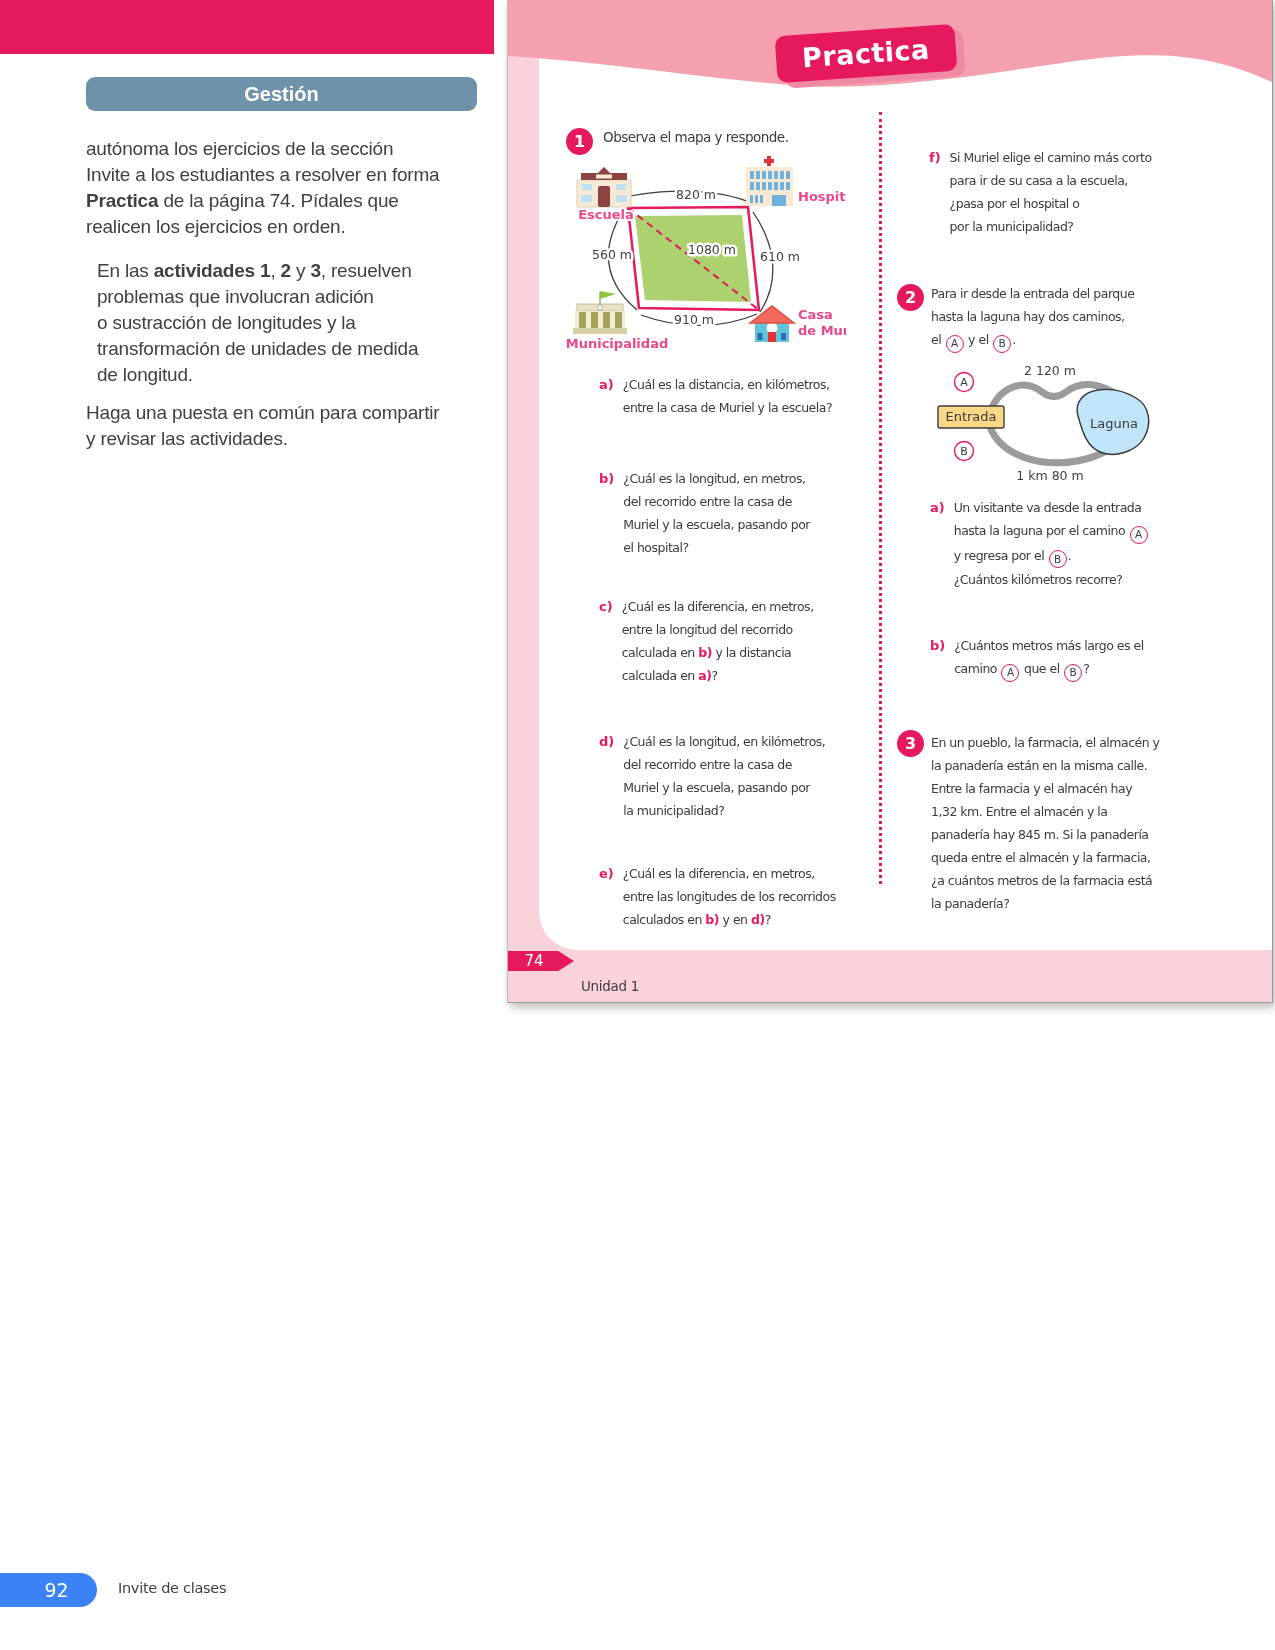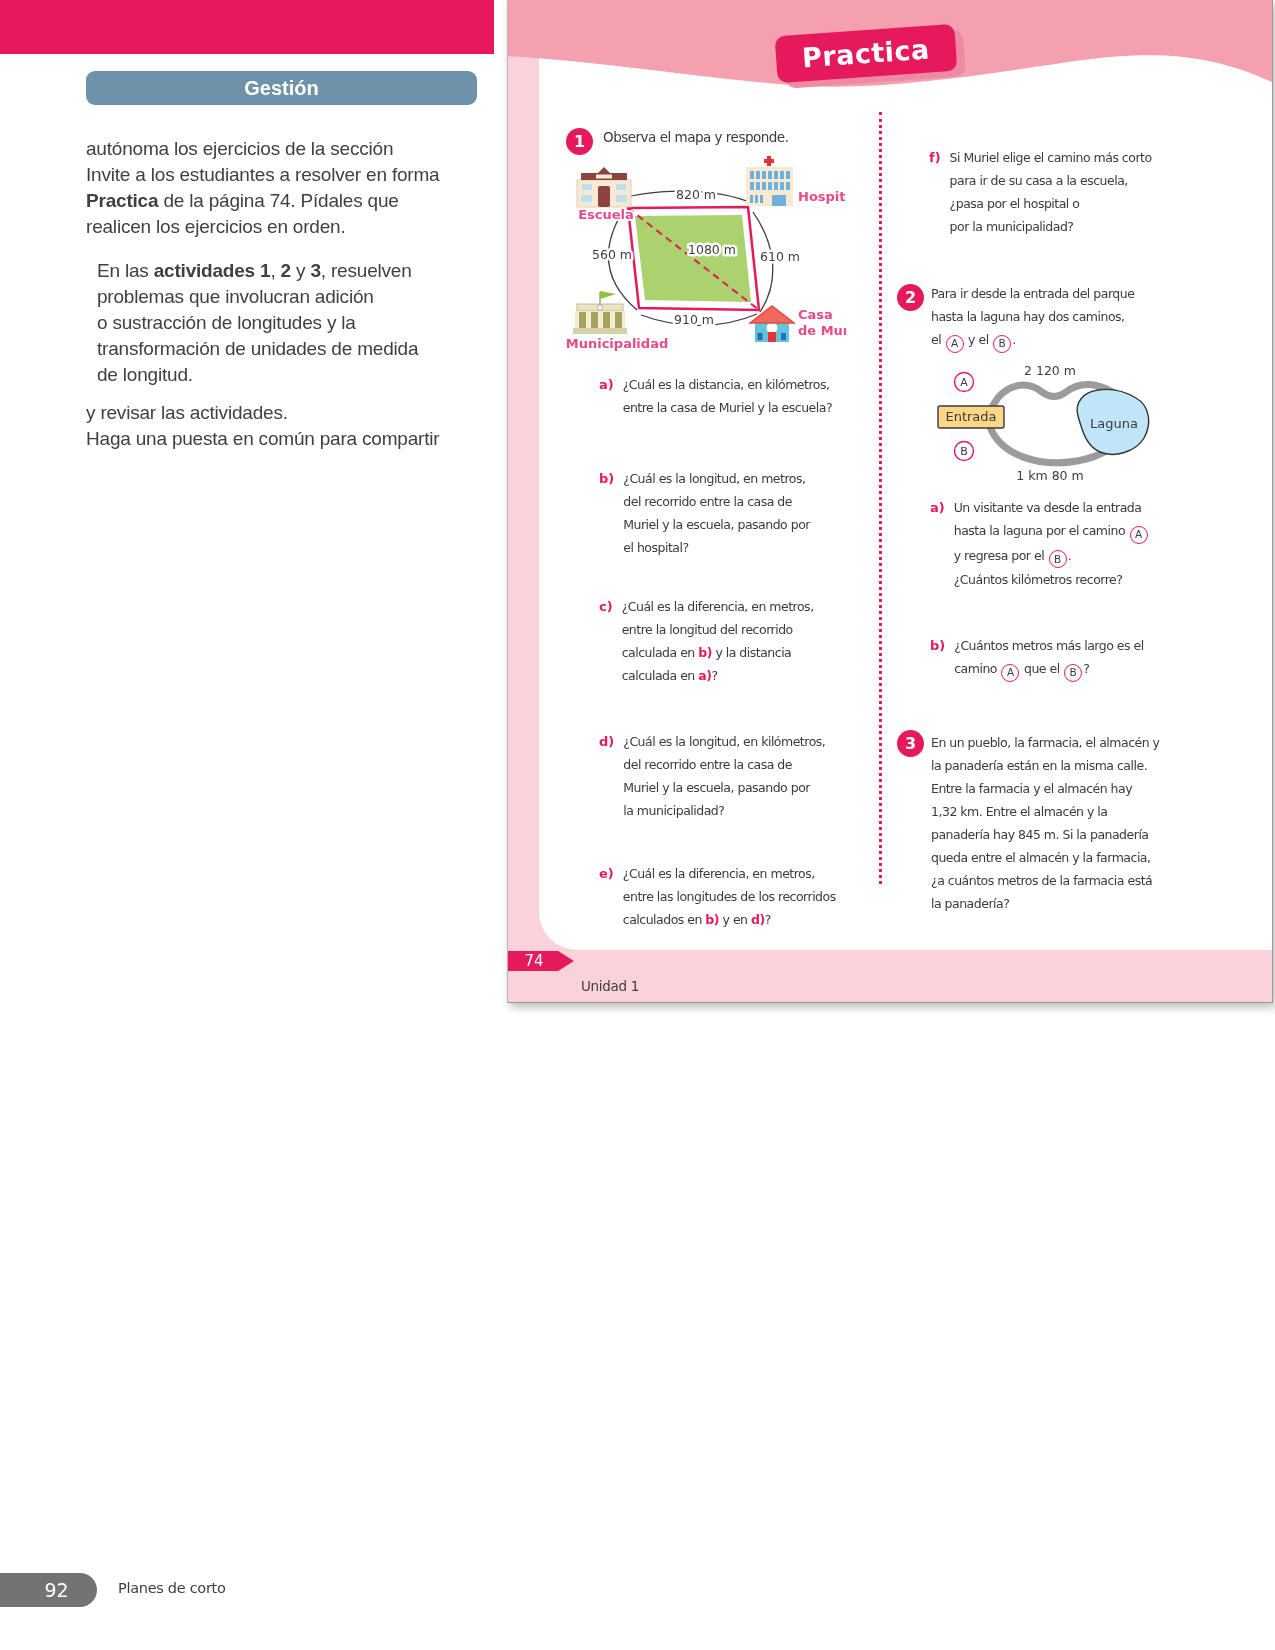--- a/index.html
+++ b/index.html
@@ -1,20 +1,20 @@
 <!DOCTYPE html>
 <html><head>
 <meta charset="utf-8">
 <style>
   html,body{margin:0;padding:0;background:#fff;}
   .canvas{position:relative;width:1275px;height:1650px;background:#fff;overflow:hidden;
           font-family:"Liberation Sans",sans-serif;color:#3e3e40;}
   .topbar{position:absolute;left:0;top:0;width:494px;height:54px;background:#e6195c;}
   
-  .gestion{position:absolute;left:86px;top:71px;width:391px;height:34px;background:#6d92a9;
+  .gestion{position:absolute;left:86px;top:77px;width:391px;height:34px;background:#6d92a9;
            border-radius:9px;color:#fff;font-weight:bold;font-size:20px;text-align:center;line-height:34px;}
   .para{position:absolute;left:86px;font-size:19px;line-height:26px;letter-spacing:-0.2px;color:#3f3f44;}
   .para .ln{white-space:pre;}
   .bold{font-weight:bold;}
   
   .scan{position:absolute;left:507px;top:0;width:764px;height:1002px;background:#fad2da;
         border-left:1px solid #b9b9b9;border-right:1px solid #9a9a9a;border-bottom:1px solid #9a9a9a;
         box-shadow:3px 4px 9px rgba(0,0,0,.28);overflow:hidden;font-family:"DejaVu Sans",sans-serif;}
   .card{position:absolute;left:31px;top:40px;right:0;bottom:52px;background:#fff;border-radius:0 0 0 38px;}
   .wave{position:absolute;left:0;top:0;}
@@ -39,21 +39,21 @@
            paint-order:stroke;stroke:#fff;stroke-width:5px;stroke-linejoin:round;}
   .svgplace{font-family:"DejaVu Sans",sans-serif;font-size:13px;font-weight:bold;fill:#e8498a;
             paint-order:stroke;stroke:#fff;stroke-width:4px;stroke-linejoin:round;}
   .svgplain{font-family:"DejaVu Sans",sans-serif;font-size:13px;fill:#3b3b3d;}
   .svgletter{font-family:"DejaVu Sans",sans-serif;font-size:11px;fill:#3b3b3d;}
   .badge74{position:absolute;left:0;top:951px;width:66px;height:20px;background:#e6195c;
            clip-path:polygon(0 0,76% 0,100% 50%,76% 100%,0 100%);color:#fff;font-size:15px;
            display:flex;align-items:center;justify-content:center;padding-right:14px;box-sizing:border-box;}
   .unidad{position:absolute;left:73px;top:958px;font-size:13.5px;color:#3e3e40;letter-spacing:-0.3px;margin-top:20px;}
   
-  .pill92{position:absolute;left:0;top:1573px;width:97px;height:34px;background:#737373;
+  .pill92{position:absolute;left:0;top:1573px;width:97px;height:34px;background:#3b82f6;
           border-radius:0 17px 17px 0;color:#fff;font-size:19px;display:flex;align-items:center;
           justify-content:center;padding-left:16px;box-sizing:border-box;font-family:"DejaVu Sans",sans-serif;}
   .footlabel{position:absolute;left:118px;top:1580px;font-size:14.5px;letter-spacing:-0.3px;color:#3e3e40;
              font-family:"DejaVu Sans",sans-serif;}
 </style>
 </head>
 <body>
 
 <div class="canvas">
 
@@ -68,22 +68,22 @@
         <div class="ln"><span>realicen los ejercicios en orden.</span></div>
       </div>
     <div class="para" style="top:258px;margin-left:11px;">
         <div class="ln"><span>En las </span><span class="bold">actividades 1</span><span>, </span><span class="bold">2</span><span> y </span><span class="bold">3</span><span>, resuelven</span></div>
         <div class="ln"><span>problemas que involucran adición</span></div>
         <div class="ln"><span>o sustracción de longitudes y la</span></div>
         <div class="ln"><span>transformación de unidades de medida</span></div>
         <div class="ln"><span>de longitud.</span></div>
       </div>
     <div class="para" style="top:400px;">
+        <div class="ln"><span>Haga una puesta en común para compartir</span></div>
         <div class="ln"><span>y revisar las actividades.</span></div>
-        <div class="ln"><span>Haga una puesta en común para compartir</span></div>
       </div>
   </div>
 
   <div class="scan">
     <div class="card"></div>
 
     <svg class="wave" width="764" height="120" viewBox="0 0 764 120">
       <path d="M0,0 L764,0 L764,82 C700,52 640,50 560,62 C480,74 380,90 300,86 C210,81 120,64 0,56 Z" fill="#f4a0ae"></path>
     </svg>
 
@@ -277,15 +277,15 @@
         <div class="ln"><span>queda entre el almacén y la farmacia,</span></div>
         <div class="ln"><span>¿a cuántos metros de la farmacia está</span></div>
         <div class="ln"><span>la panadería?</span></div>
       </div>
 
     <div class="badge74">74</div>
     <div class="unidad">Unidad 1</div>
   </div>
 
   <div class="pill92">92</div>
-  <div class="footlabel">Planes de corto</div>
+  <div class="footlabel">Invite de clases</div>
 
 </div>
 
 </body></html>

